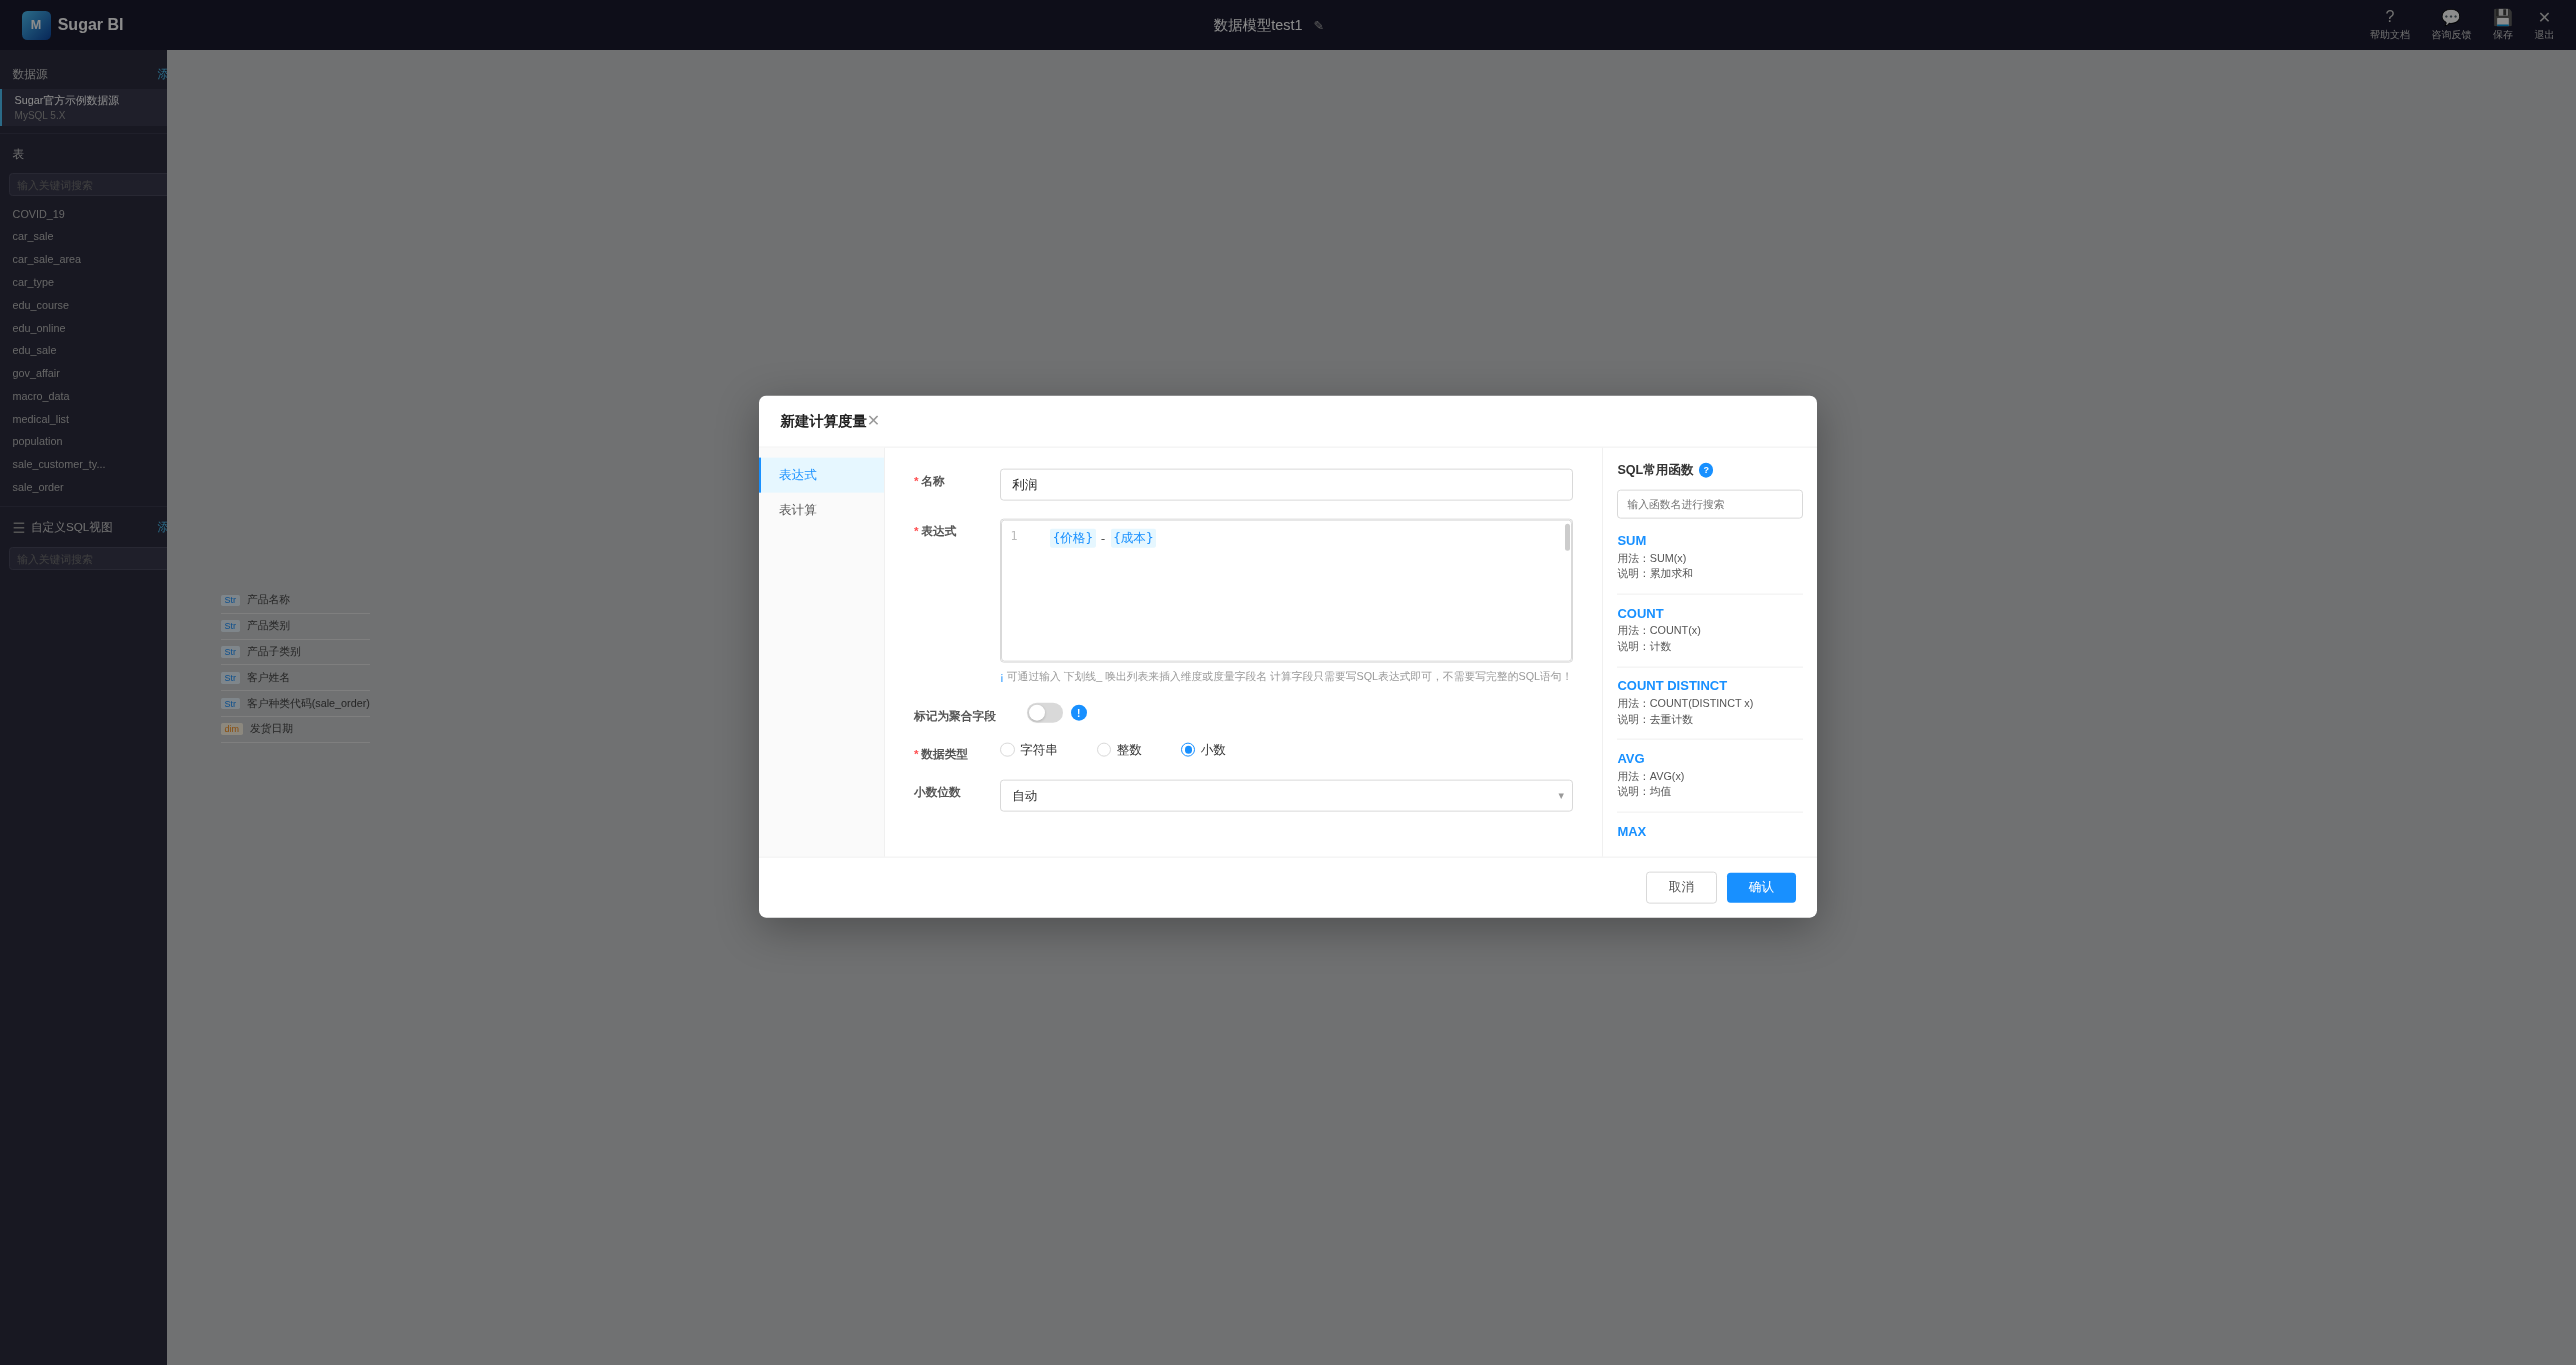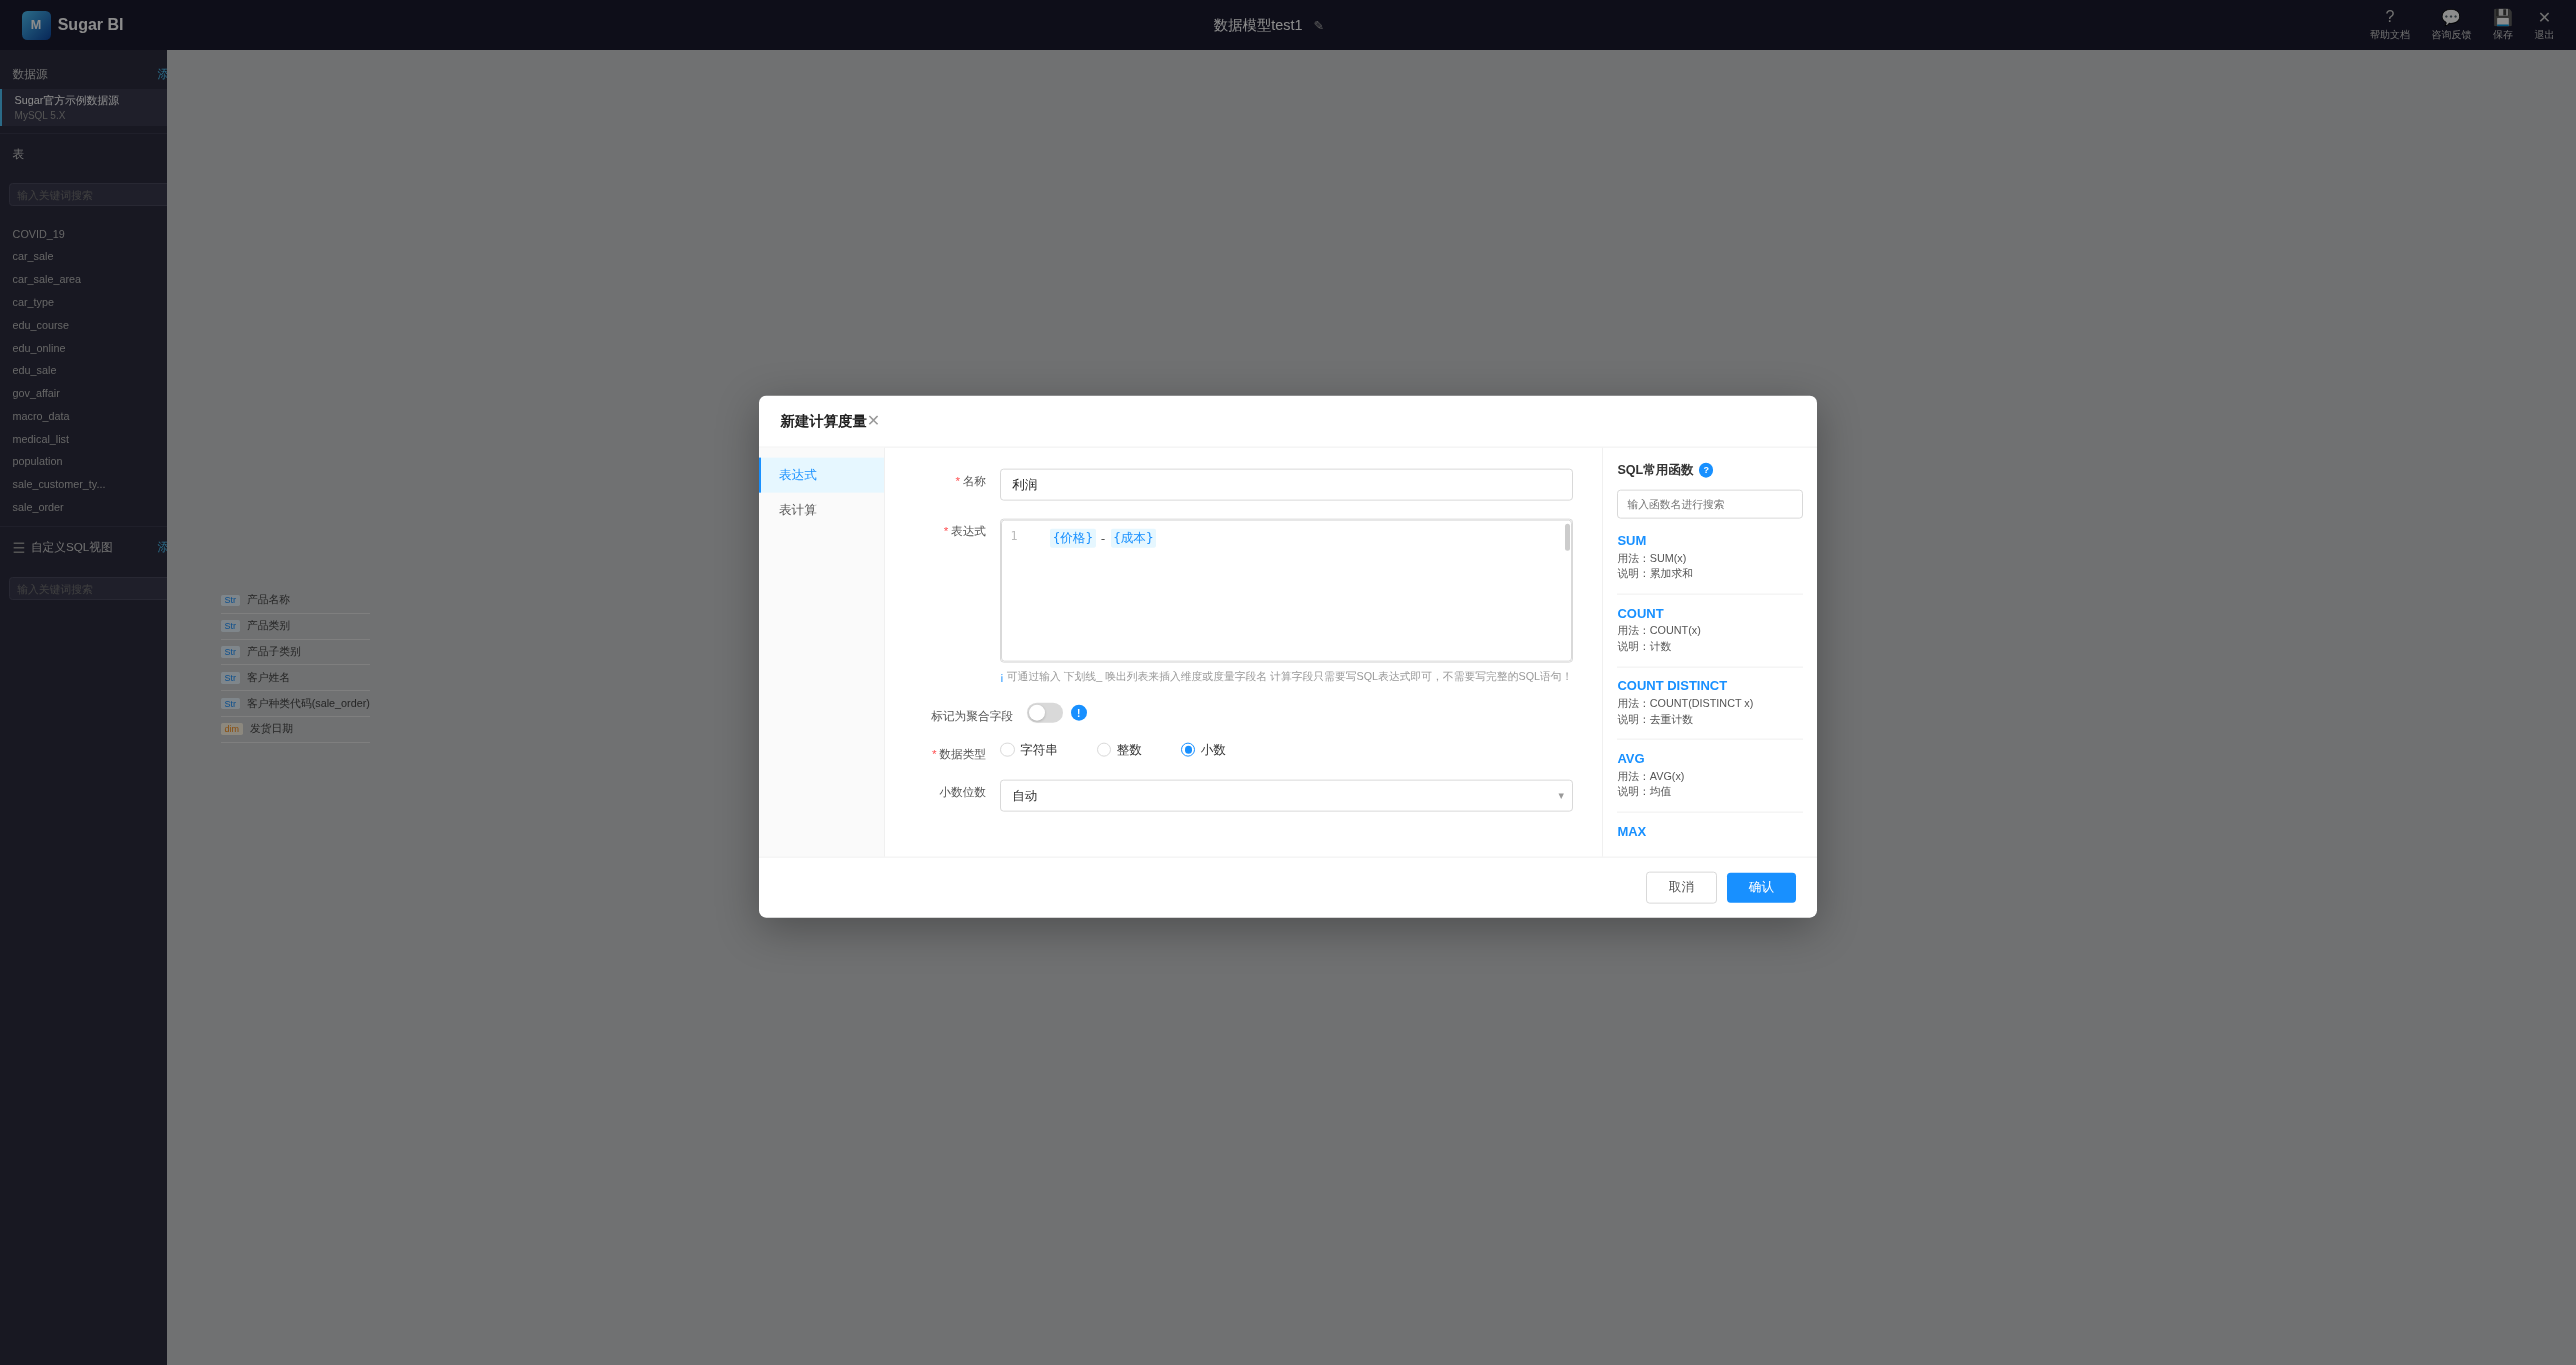--- a/index.html
+++ b/index.html
@@ -100,21 +100,21 @@
       padding: 5.4px 12.6px;
       color: #ccc;
       font-size: 11.7px;
     }
     .sidebar-add-btn {
       color: #4fc3f7;
       cursor: pointer;
       font-size: 12px;
     }
     .sidebar-search {
-      margin: 16px 9px;
+      margin: 6px 9px;
       background: #3a3a4e;
       border: 0.9px solid #4a4a5e;
       border-radius: 3.6px;
       padding: 4.5px 7.2px;
       color: #ccc;
       font-size: 10.8px;
       width: calc(100% - 18px);
     }
     .sidebar-item {
       padding: 5.4px 12.6px;
@@ -274,25 +274,26 @@
       gap: 18px;
     }
 
     .form-row {
       display: flex;
       align-items: flex-start;
       gap: 14.4px;
     }
     .form-label {
       width: 72px;
-      text-align: right;
+      text-align: left;
       color: #555;
       font-size: 11.7px;
       padding-top: 5.4px;
       flex-shrink: 0;
+      font-weight: bold;
     }
     .form-label.required::before {
       content: "*";
       color: #ff4d4f;
       margin-right: 2.7px;
     }
 
     .name-input {
       flex: 1;
       height: 32px;

